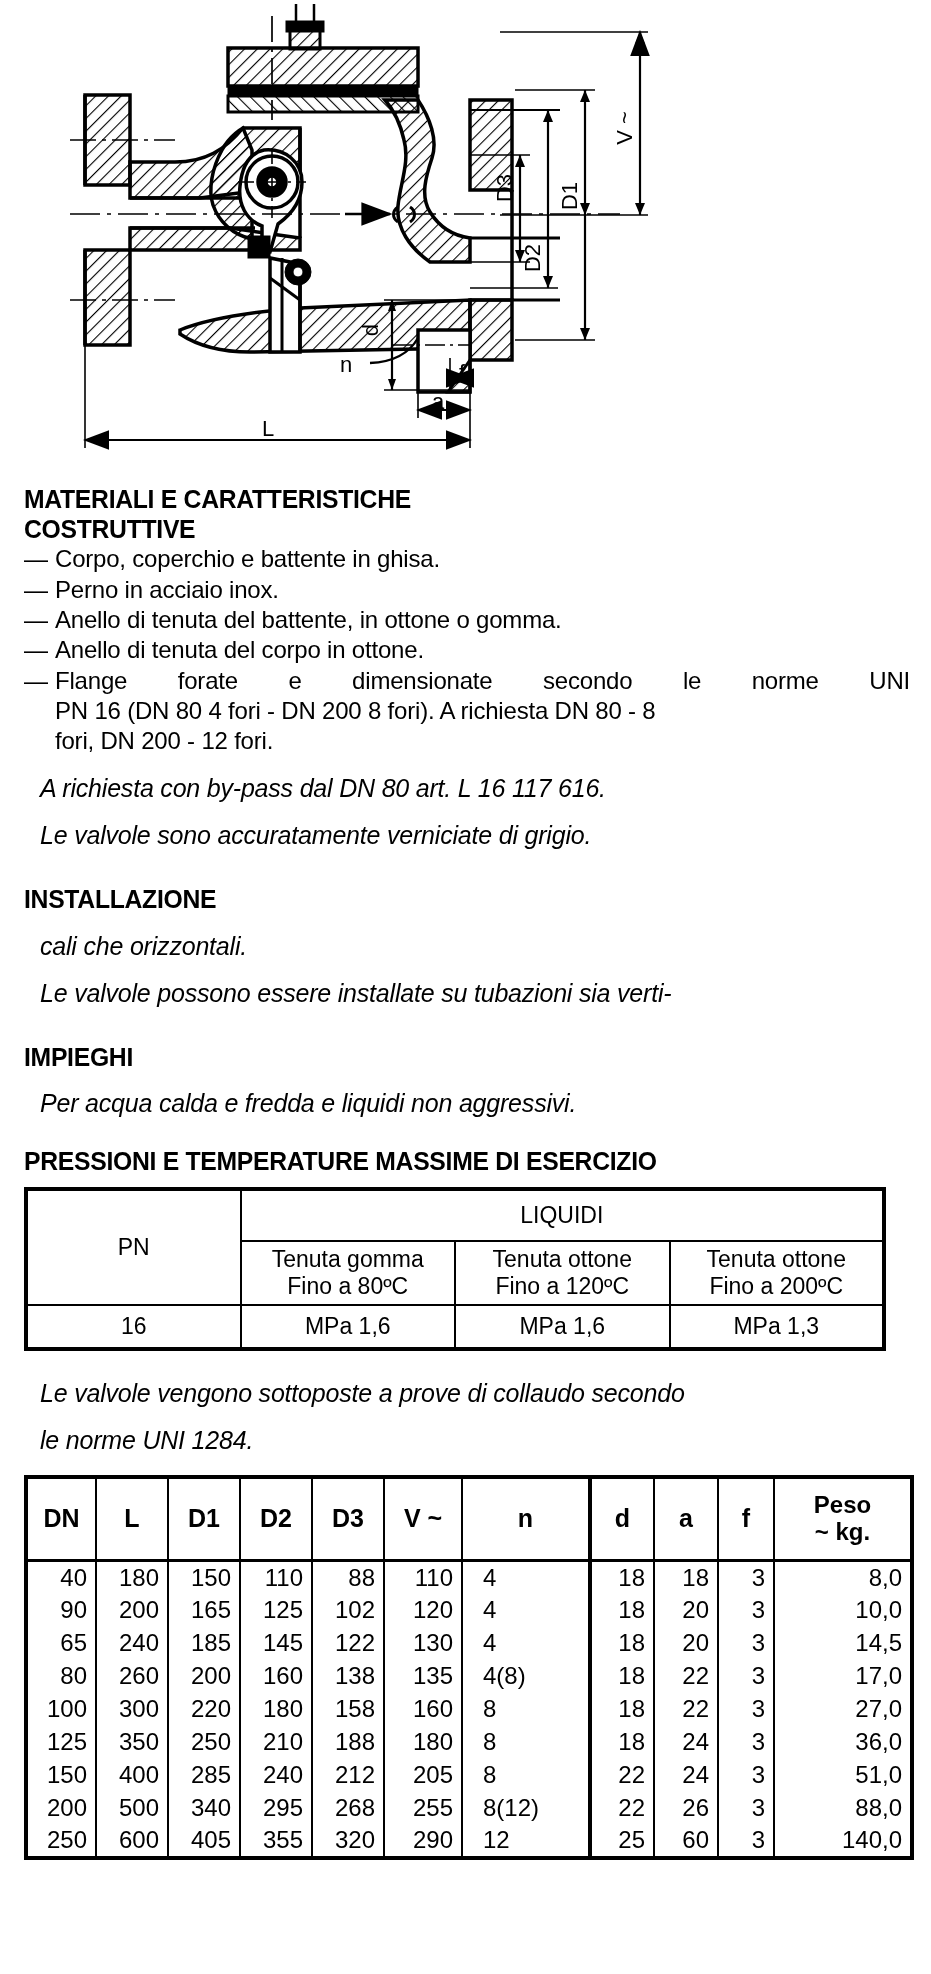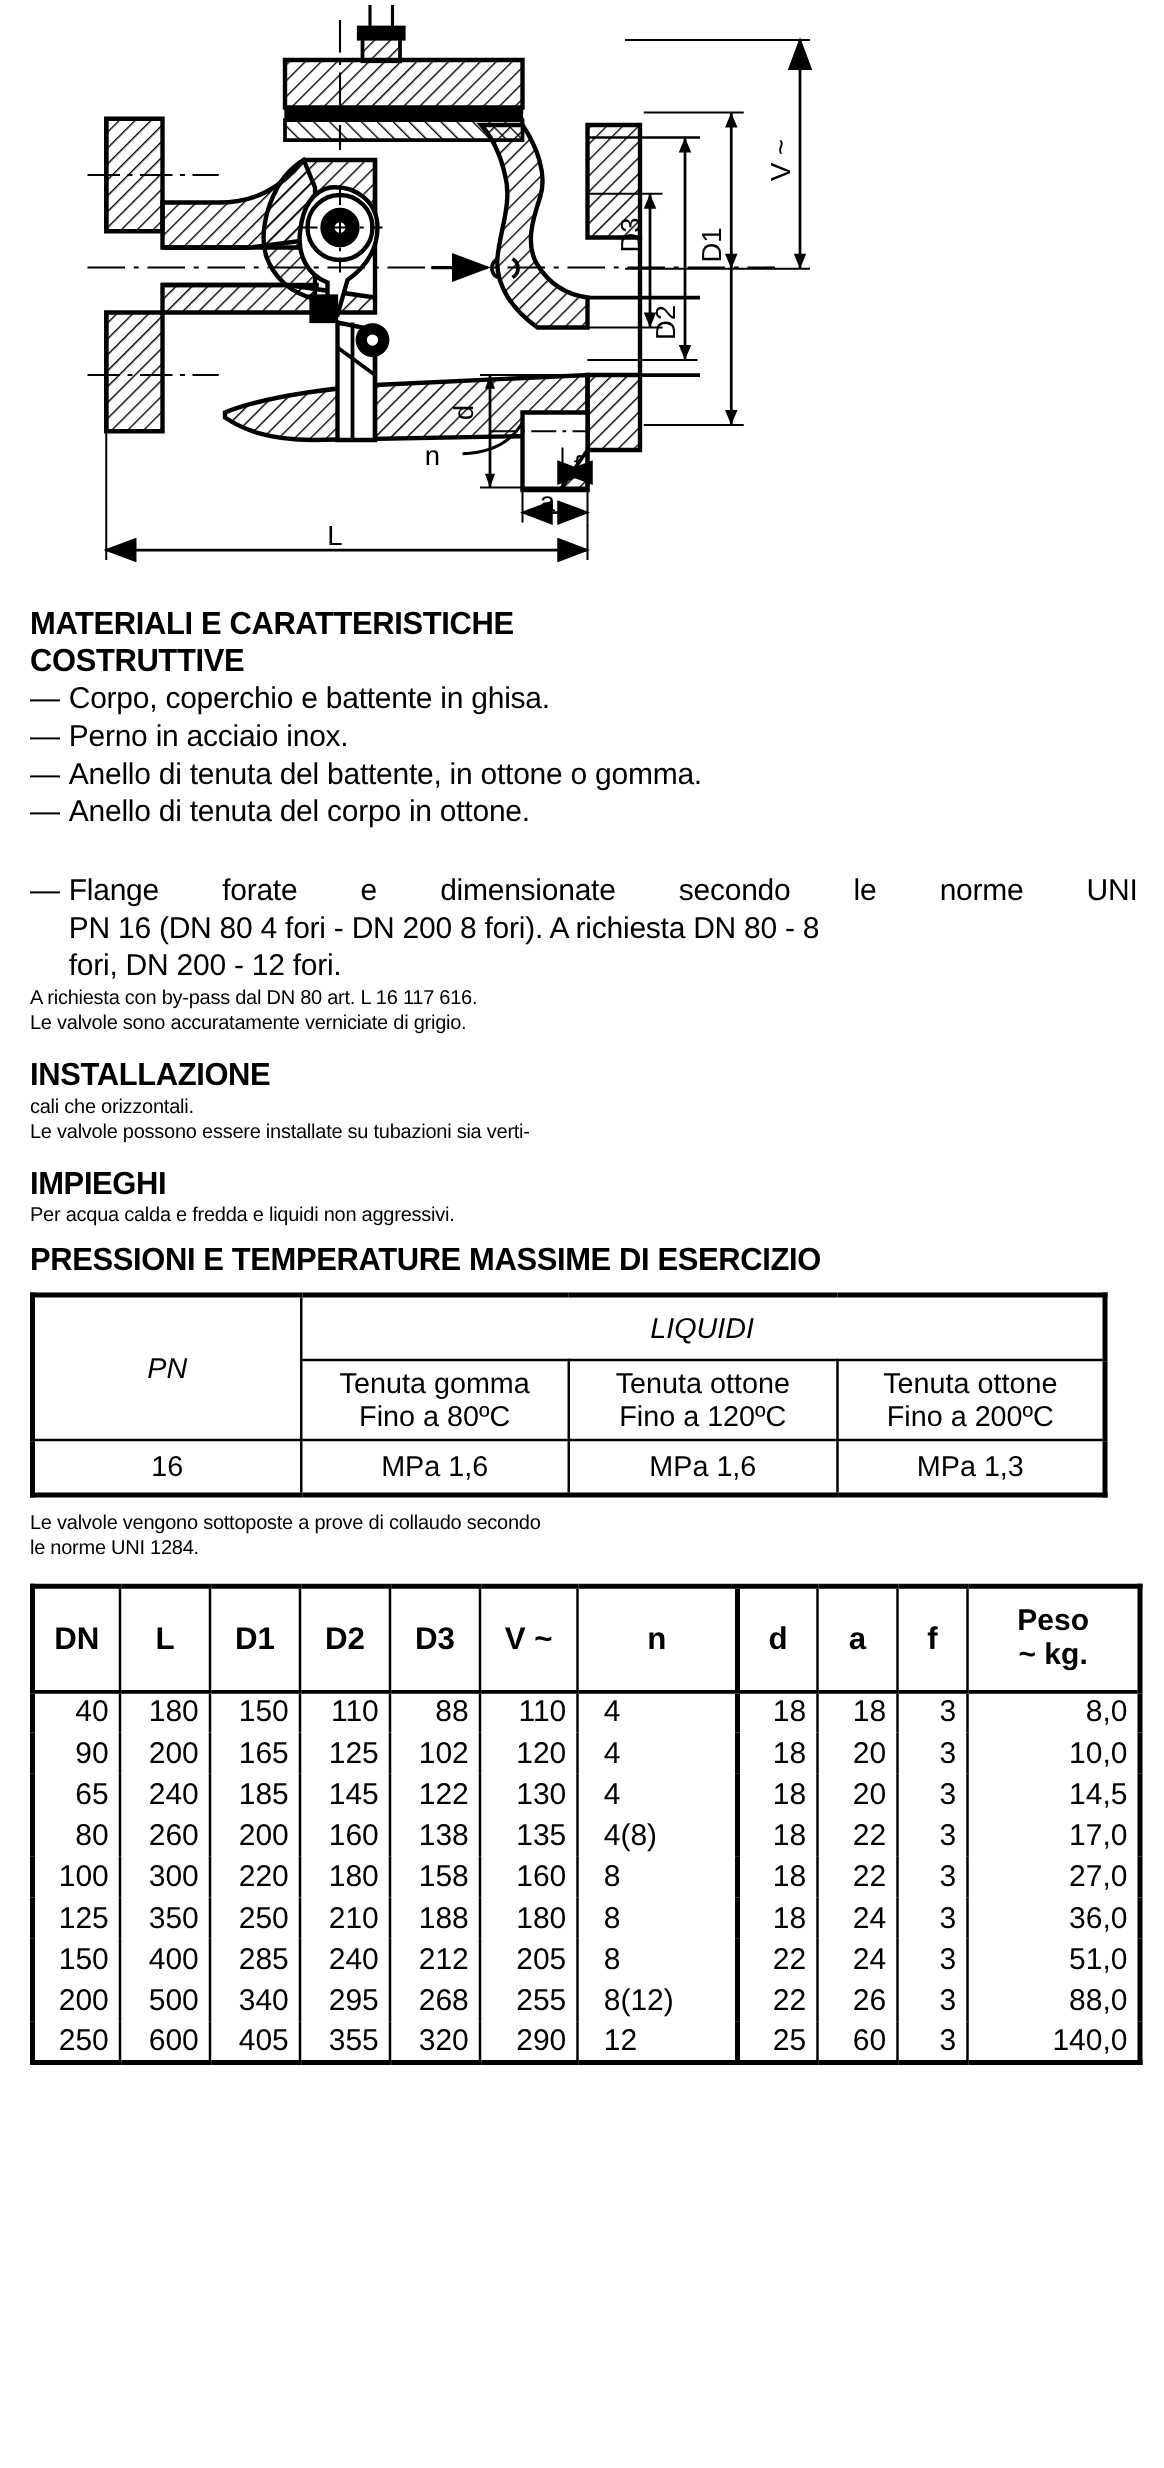--- a/index.html
+++ b/index.html
@@ -40,25 +40,26 @@
     letter-spacing: -0.3px;
     margin: 0;
     line-height: 1.16;
     font-stretch: condensed;
     transform: scaleX(0.97);
     transform-origin: left center;
   }
   .sec-head.tight { margin-bottom: 0px; }
 
   p.body-line {
-    font-size: 16px;
-    margin: 0;
+    font-size: 25px;
+    margin: 16px;
     line-height: 1.265;
     letter-spacing: -0.2px;
     white-space: nowrap;
+    font-style: italic;
   }
 
   ul.bullets {
     list-style: none;
     margin: 0;
     padding: 0;
   }
   ul.bullets li {
     font-size: 24px;
     line-height: 1.265;
@@ -70,21 +71,20 @@
   ul.bullets li .dash {
     position: absolute;
     left: 0;
     top: 0;
   }
   li.justified .just-line {
     display: block;
     text-align: justify;
     text-align-last: justify;
     white-space: normal;
-    margin-top: 32px;
   }
   li.justified .plain-line {
     display: block;
     white-space: nowrap;
   }
 
   .gap-sm { height: 11px; }
   .gap-md { height: 17px; }
 
   
@@ -100,21 +100,21 @@
   }
   table.press td {
     border: 2.5px solid #000;
     text-align: center;
     vertical-align: middle;
     padding: 2px 0;
     line-height: 1.16;
   }
   table.press .outer-l { border-left-width: 4px; }
   table.press .outer-r { border-right-width: 4px; }
-  table.press .outer-t { border-top-width: 4px; font-style: italic; }
+  table.press .outer-t { border-top-width: 4px; }
   table.press .outer-b { border-bottom-width: 4px; }
   td.pn-cell { height: 96px; }
   td.liquidi-cell { height: 52px; }
   td.subhead-cell { height: 64px; }
   td.val-cell { height: 44px; }
 
   
   .dim-table-wrap {
     margin-top: 18px;
     width: 886px;

